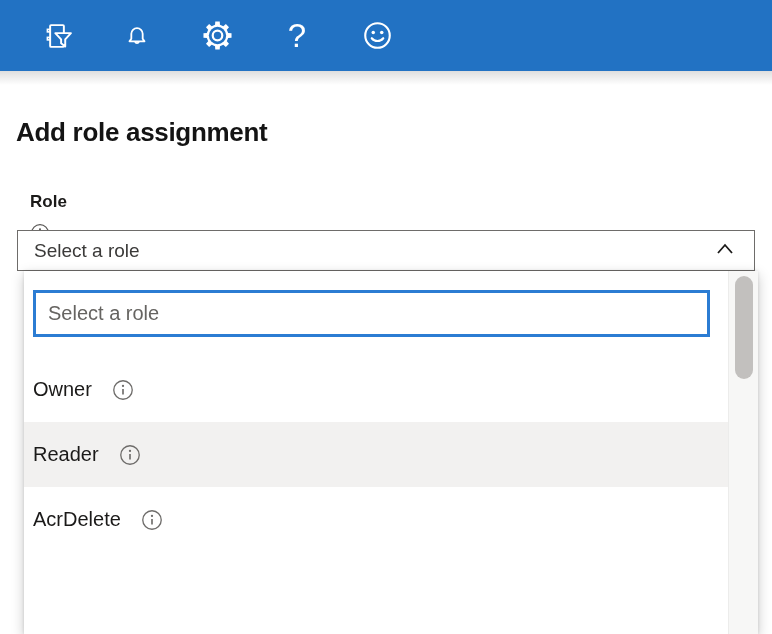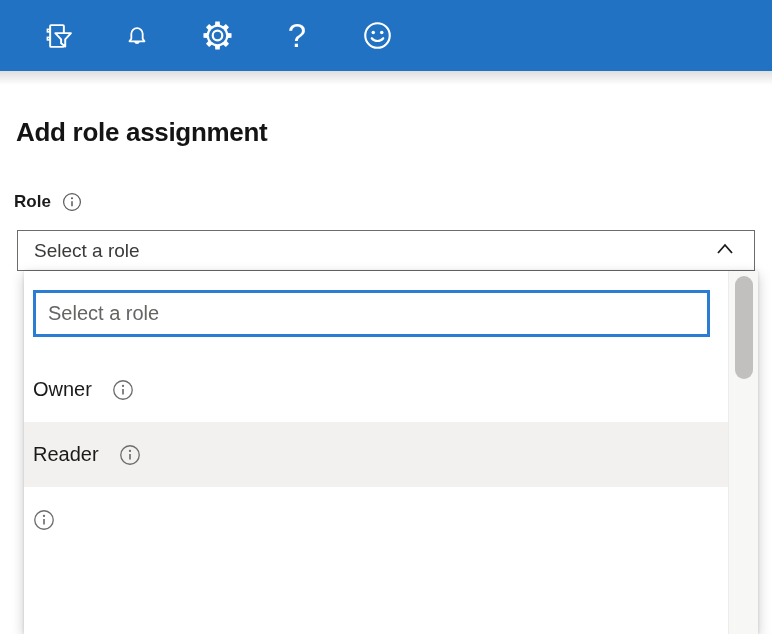--- a/index.html
+++ b/index.html
@@ -29,22 +29,22 @@
     pointer-events:none;
   }
 
   
   .page-title {
     position:absolute; left:16px; top:90px;
     font-size:26px; font-weight:700; color:#141414; letter-spacing:-0.3px;margin-top:27px;
   }
 
   .role-row {
-    position:absolute; left:14px; top:192px;
-    display:flex; align-items:flex-end; gap:11px;
+    position:absolute; left:30px; top:192px;
+    display:flex; align-items:flex-start; gap:11px;flex-direction:column;
   }
   .role-label { font-size:17px; font-weight:700; color:#1b1a19; }
 
   .info-icon svg { display:block; }
 
   
   .role-select {
     position:absolute; left:17px; top:230px; width:738px; height:41px;
     background:#fff; border:1.5px solid #6e6c6a;
     display:flex; align-items:center; justify-content:space-between;
@@ -173,20 +173,21 @@
         <span>Reader</span>
         <span class="info-icon">
           <svg width="22" height="22" viewBox="0 0 20 20">
             <circle cx="10" cy="10" r="8.4" fill="none" stroke="#6e6c6a" stroke-width="1.2"></circle>
             <line x1="10" y1="9.2" x2="10" y2="14.2" stroke="#6e6c6a" stroke-width="1.5"></line>
             <circle cx="10" cy="6.3" r="1.05" fill="#6e6c6a"></circle>
           </svg>
         </span>
       </div>
       <div class="option">
+        <span>AcrDelete</span>
         <span class="info-icon">
           <svg width="22" height="22" viewBox="0 0 20 20">
             <circle cx="10" cy="10" r="8.4" fill="none" stroke="#6e6c6a" stroke-width="1.2"></circle>
             <line x1="10" y1="9.2" x2="10" y2="14.2" stroke="#6e6c6a" stroke-width="1.5"></line>
             <circle cx="10" cy="6.3" r="1.05" fill="#6e6c6a"></circle>
           </svg>
         </span>
       </div>
     </div>
 

